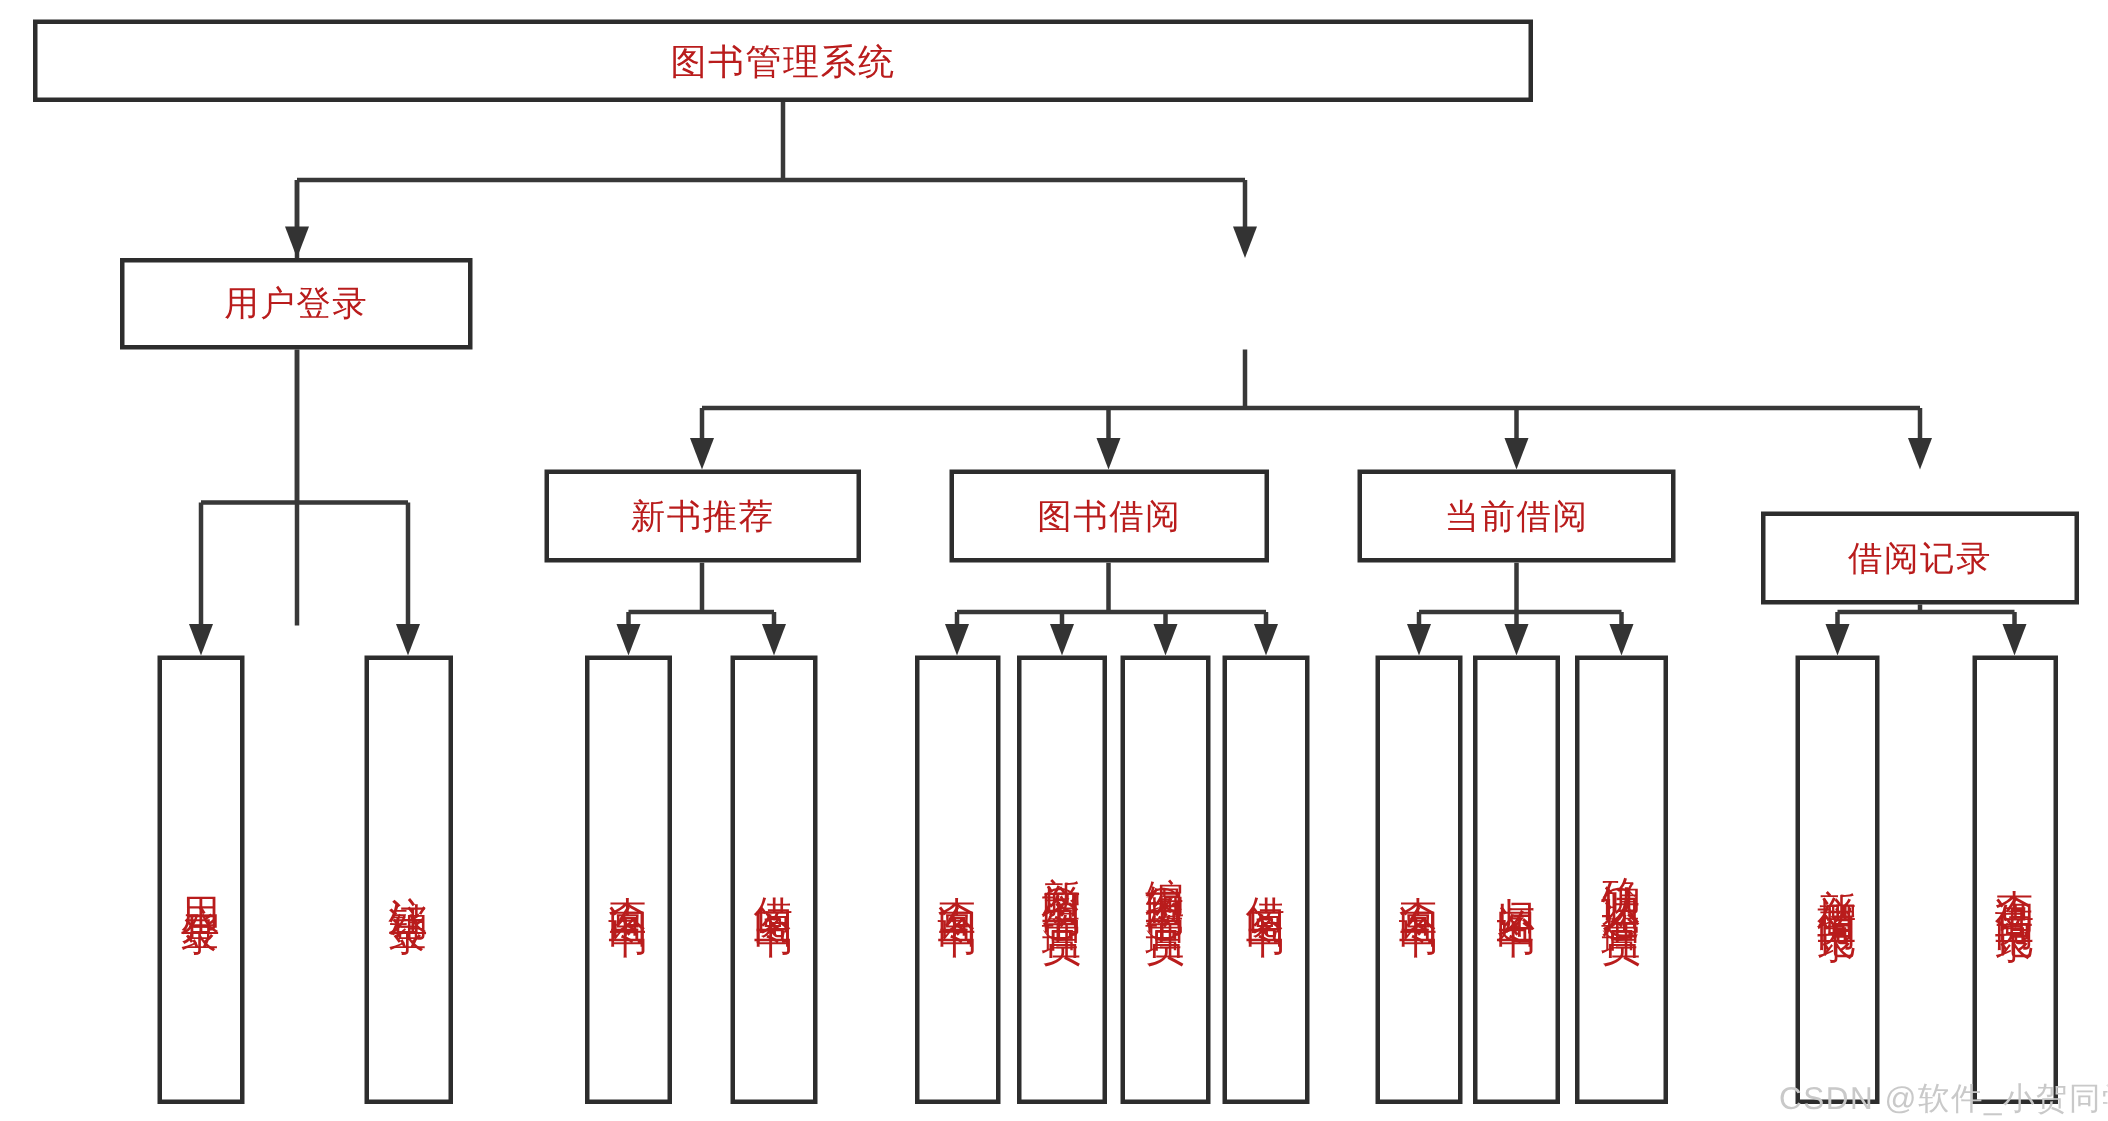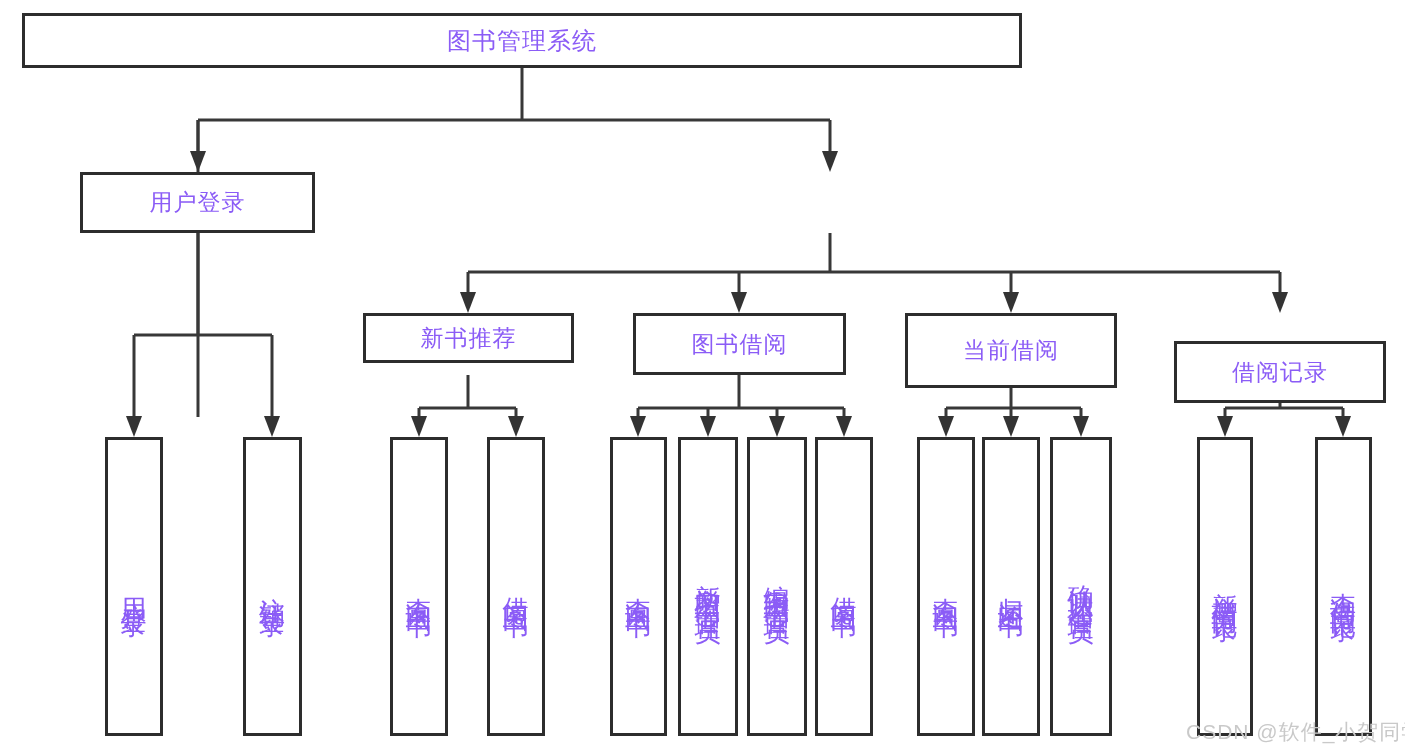--- a/index.html
+++ b/index.html
@@ -29,21 +29,21 @@
     stroke: none;
   }
   .node {
     position: absolute;
     box-sizing: border-box;
     border: 3px solid #2d2d2d;
     background: #ffffff;
     display: flex;
     align-items: center;
     justify-content: center;
-    color: #8b5cf6;
+    color: #b91c1c;
     font-size: 23px;
     letter-spacing: 1px;
     z-index: 2;
   }
   .node.root { font-size: 24px; }
   .v-node {
     writing-mode: vertical-rl;
     text-orientation: mixed;
     font-size: 26px;
     letter-spacing: 5px;
@@ -114,23 +114,23 @@
       <path d="M1280,375 V408 M1225,408 H1343 M1225,408 V416 M1343,408 V416"></path>
       <polygon points="1217,416 1233,416 1225,437"></polygon>
       <polygon points="1335,416 1351,416 1343,437"></polygon>
     </g>
   </svg>
 
   <div class="node root" style="left:22px; top:13px; width:1000px; height:55px;">图书管理系统</div>
 
   <div class="node" style="left:80px; top:172px; width:235px; height:61px;">用户登录</div>
 
-  <div class="node" style="left:363px; top:313px; width:211px; height:50px;">新书推荐</div>
+  <div class="node" style="left:363px; top:313px; width:211px; height:62px;">新书推荐</div>
   <div class="node" style="left:633px; top:313px; width:213px; height:62px;font-family:Liberation Mono, monospace;">图书借阅</div>
-  <div class="node" style="left:905px; top:313px; width:212px; height:75px;">当前借阅</div>
+  <div class="node" style="left:905px; top:313px; width:212px; height:62px;">当前借阅</div>
   <div class="node" style="left:1174px; top:313px; width:212px; height:62px;margin-top:28px;">借阅记录</div>
 
   <div class="node v-node" style="left:105px; top:437px; width:58px; height:299px;">用户登录</div>
   <div class="node v-node" style="left:243px; top:437px; width:59px; height:299px;">注销登录</div>
 
   <div class="node v-node" style="left:390px; top:437px; width:58px; height:299px;">查询图书</div>
   <div class="node v-node" style="left:487px; top:437px; width:58px; height:299px;">借阅图书</div>
 
   <div class="node v-node" style="left:610px; top:437px; width:57px; height:299px;">查询图书</div>
   <div class="node v-node" style="left:678px; top:437px; width:60px; height:299px;">新增图书（管理员）</div>

